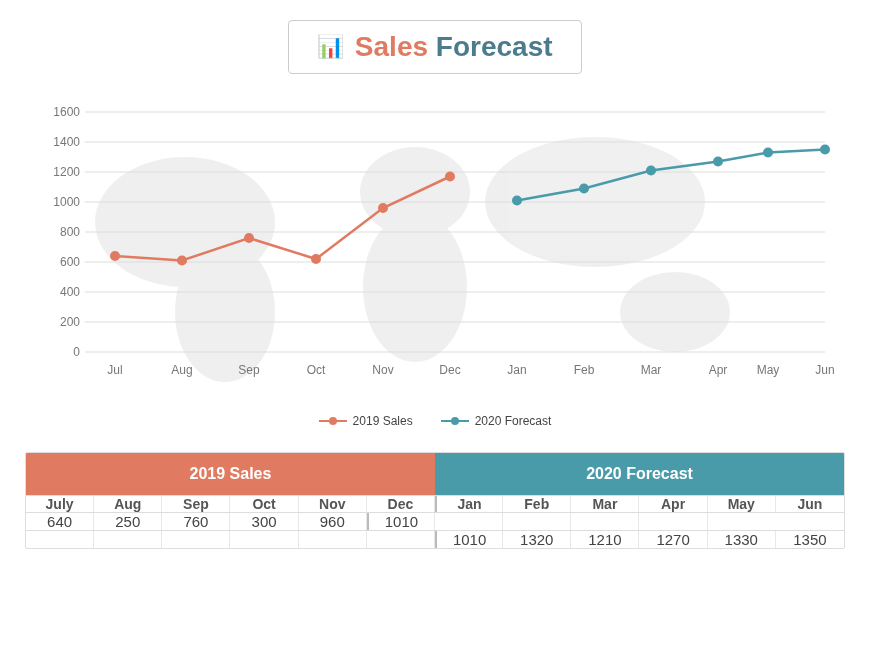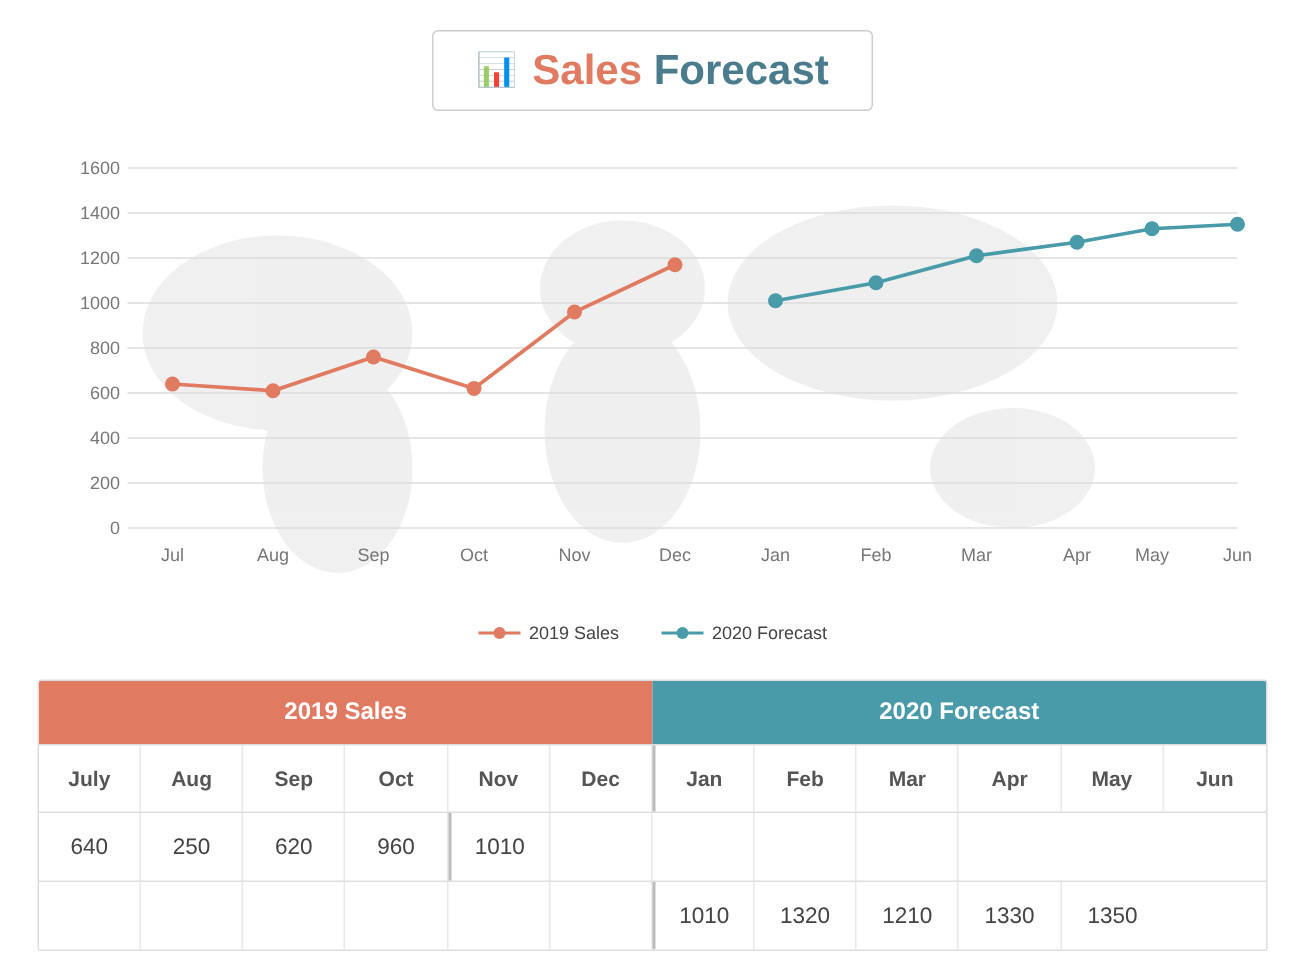--- a/index.html
+++ b/index.html
@@ -108,21 +108,21 @@
       font-weight: 700;
       padding: 12px 0;
     }
     .table-months-row, .table-data-row, .table-data-row2 {
       display: grid;
       grid-template-columns: repeat(12, 1fr);
       border-top: 1.5px solid #ddd;
     }
     .table-cell {
       text-align: center;
-      padding: 14px 6px;
+      padding: 0 6px;
       font-size: 15px;
       color: #444;
       border-right: 1px solid #e8e8e8;
     }
     .table-cell:last-child { border-right: none; }
     .table-months-row .table-cell {
       font-weight: 600;
       font-size: 14px;
       color: #555;
     }
@@ -250,36 +250,38 @@
     <div class="table-cell">Feb</div>
     <div class="table-cell">Mar</div>
     <div class="table-cell">Apr</div>
     <div class="table-cell">May</div>
     <div class="table-cell">Jun</div>
   </div>
 
   <div class="table-data-row">
     <div class="table-cell">640</div>
     <div class="table-cell">250</div>
-    <div class="table-cell">620</div>
+    <div class="table-cell">760</div>
+    <div class="table-cell">300</div>
     <div class="table-cell">960</div>
     <div class="table-cell divider-col">1010</div>
     <div class="table-cell"></div>
     <div class="table-cell"></div>
     <div class="table-cell"></div>
     <div class="table-cell"></div>
     <div class="table-cell"></div>
   </div>
 
   <div class="table-data-row2">
     <div class="table-cell"></div>
     <div class="table-cell"></div>
     <div class="table-cell"></div>
     <div class="table-cell"></div>
     <div class="table-cell"></div>
     <div class="table-cell"></div>
     <div class="table-cell divider-col">1010</div>
     <div class="table-cell">1320</div>
     <div class="table-cell">1210</div>
+    <div class="table-cell">1270</div>
     <div class="table-cell">1330</div>
     <div class="table-cell">1350</div>
   </div>
 </div>
 
 </body></html>

